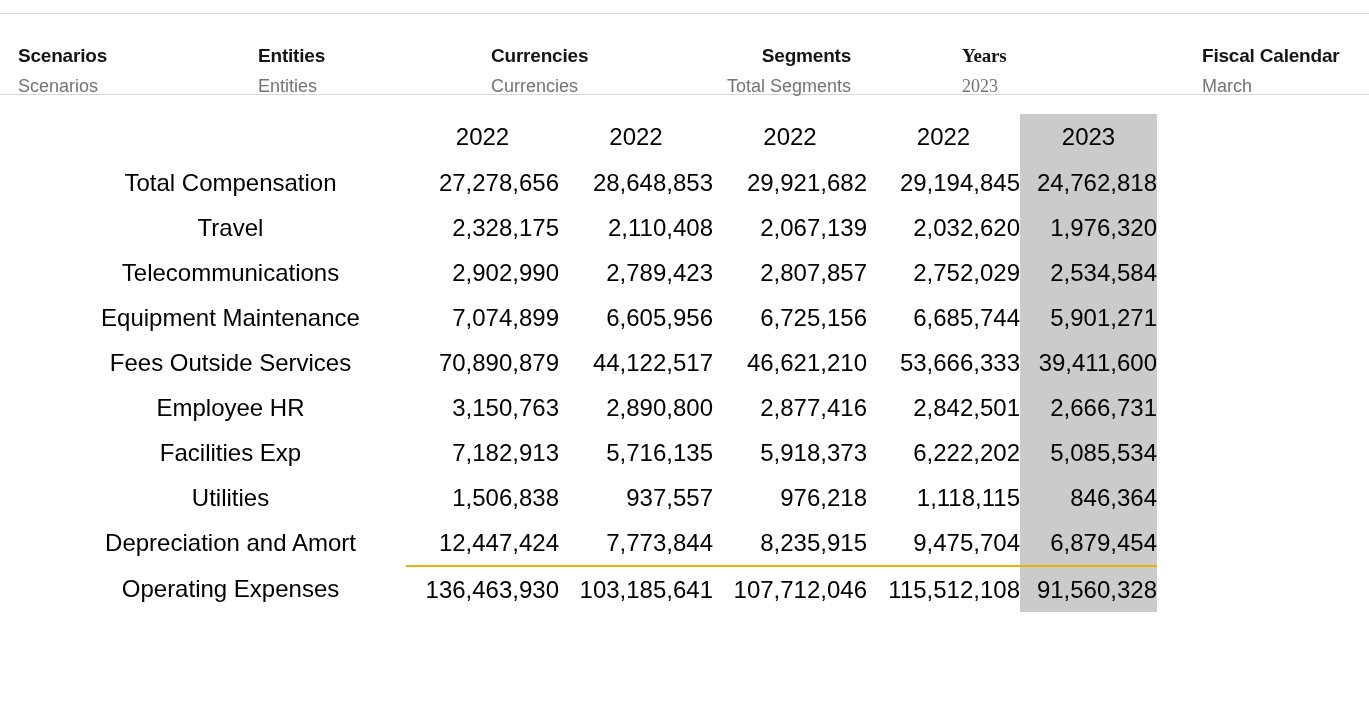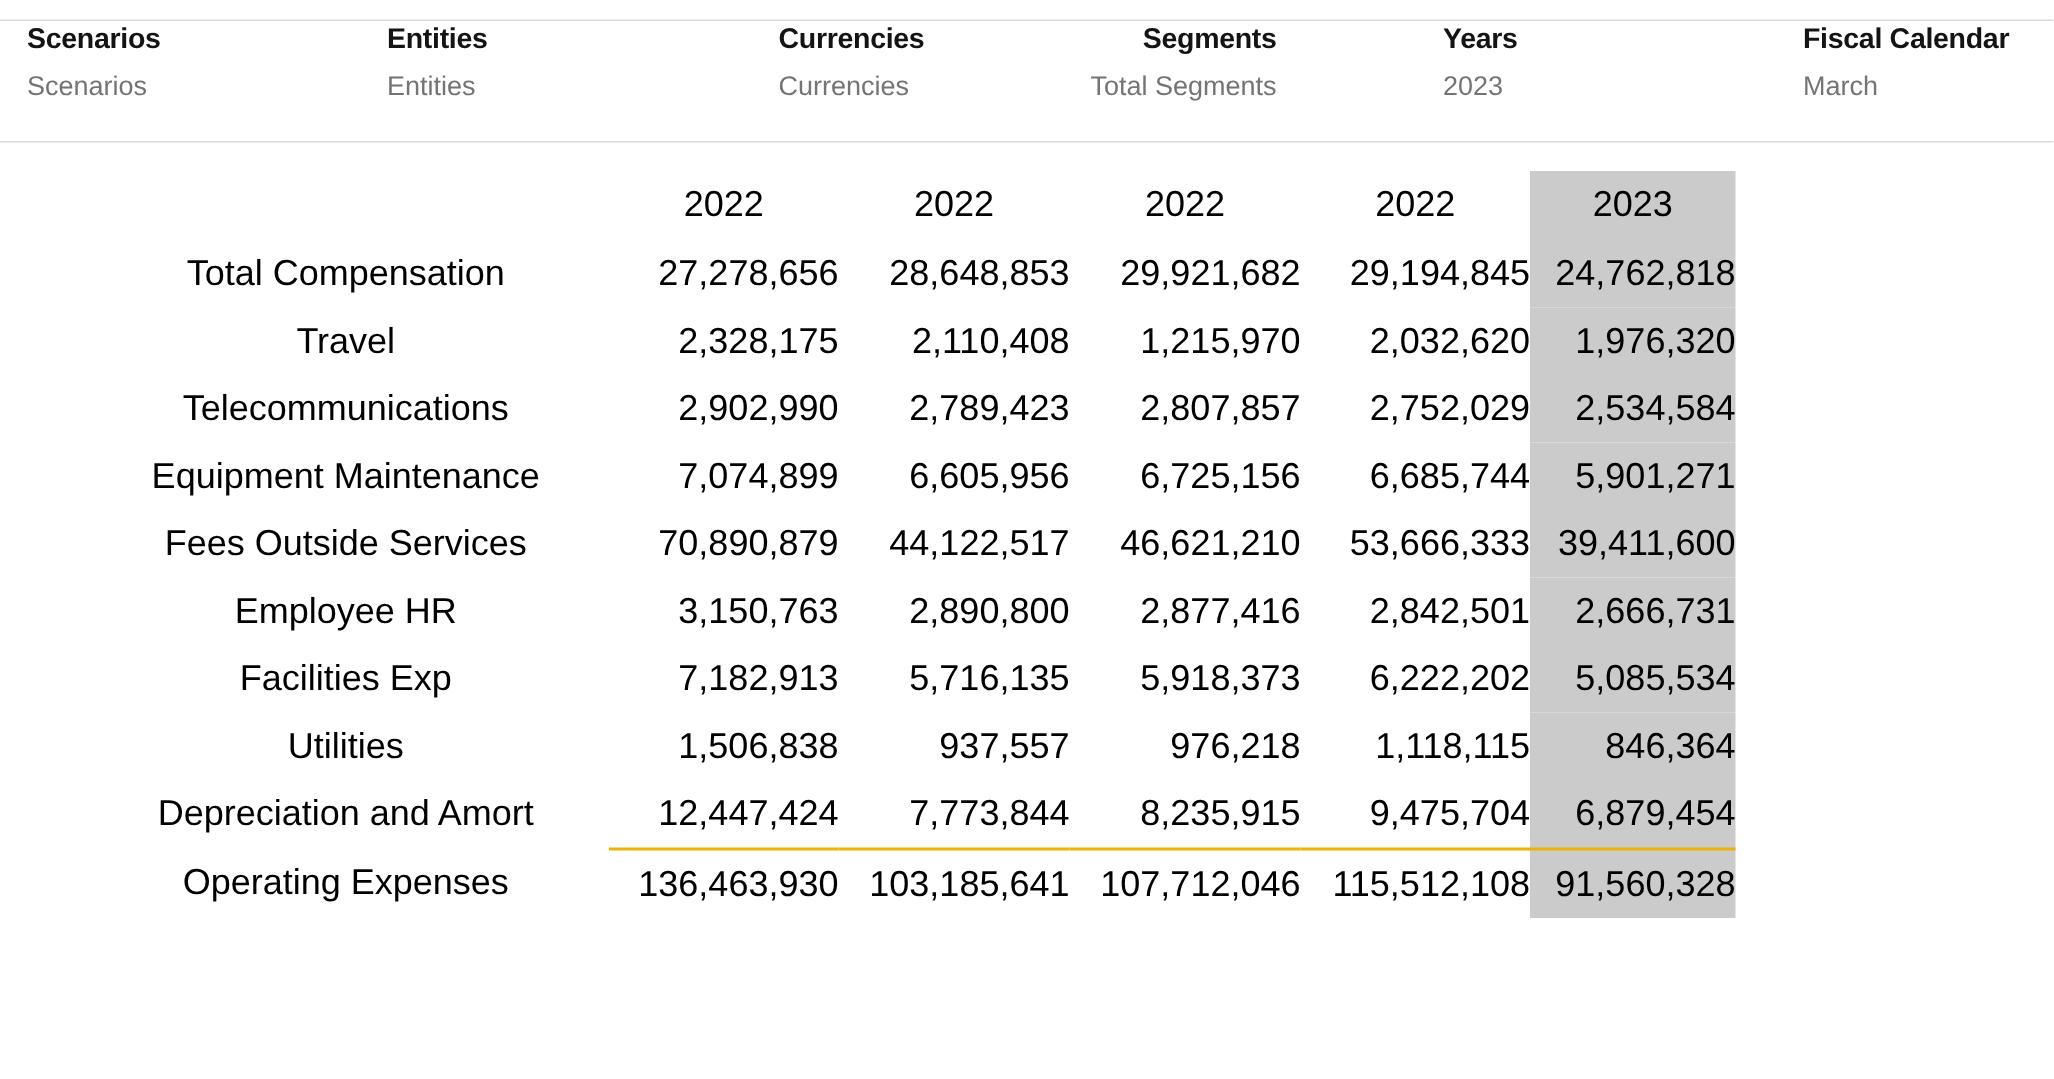--- a/index.html
+++ b/index.html
@@ -14,26 +14,26 @@
   
   .pov-bar {
     position: relative;
     margin-top: 13px;
     height: 82px;
     box-sizing: border-box;
     border-top: 1px solid #d9d9d9;
     border-bottom: 1px solid #d9d9d9;
     background: #ffffff;
   }
-  .pov-item { position: absolute; top: 2px; }
+  .pov-item { position: absolute; top: 31px; }
   .pov-0 { left: 18px; }
   .pov-1 { left: 258px; }
-  .pov-2 { left: 491px; margin-left: 28px; }
+  .pov-2 { left: 491px; }
   .pov-3 { left: 727px; text-align: right; }
-  .pov-4 { left: 962px; }
+  .pov-4 { left: 962px; font-family: Liberation Serif, serif; }
   .pov-5 { left: 1202px; }
   .pov-label {
     display: block;
     font-size: 19px;
     font-weight: 700;
     color: #141414;
     letter-spacing: -0.2px;
     white-space: nowrap;
   }
   .pov-value {
@@ -131,21 +131,21 @@
     <td class="num">27,278,656</td>
     <td class="num">28,648,853</td>
     <td class="num">29,921,682</td>
     <td class="num">29,194,845</td>
     <td class="num hl">24,762,818</td>
   </tr>
         <tr>
     <th class="row-label" scope="row">Travel</th>
     <td class="num">2,328,175</td>
     <td class="num">2,110,408</td>
-    <td class="num">1,215,970</td>
+    <td class="num">2,067,139</td>
     <td class="num">2,032,620</td>
     <td class="num hl">1,976,320</td>
   </tr>
         <tr>
     <th class="row-label" scope="row">Telecommunications</th>
     <td class="num">2,902,990</td>
     <td class="num">2,789,423</td>
     <td class="num">2,807,857</td>
     <td class="num">2,752,029</td>
     <td class="num hl">2,534,584</td>

